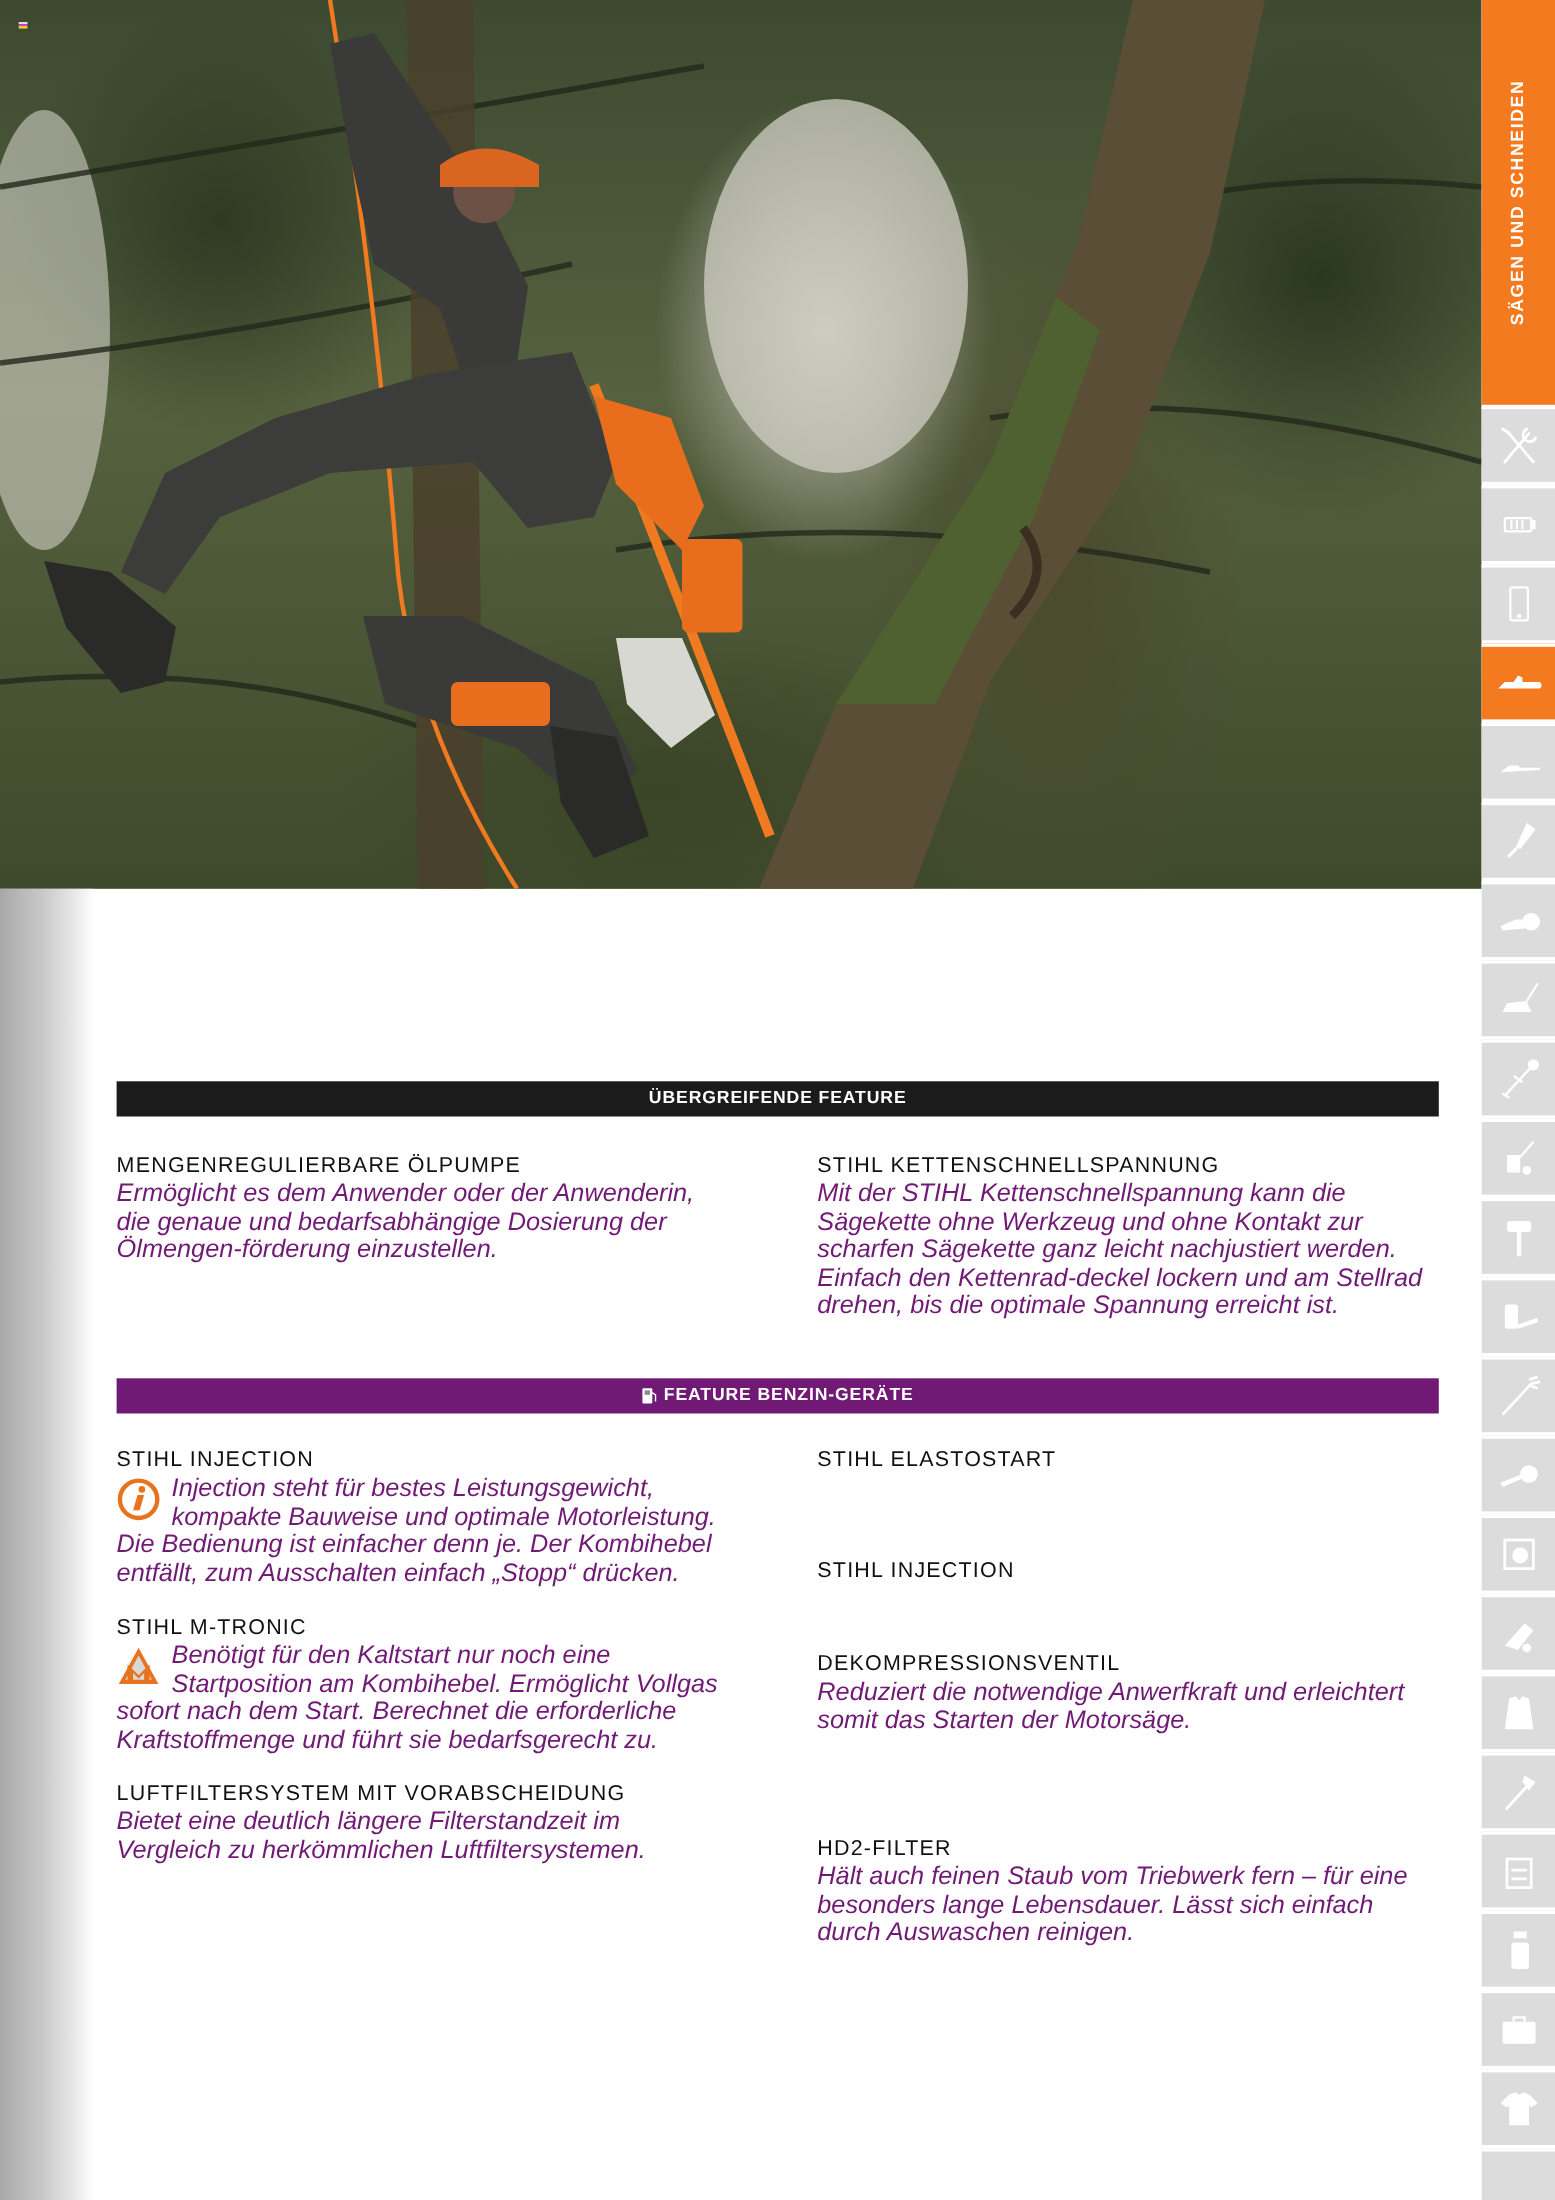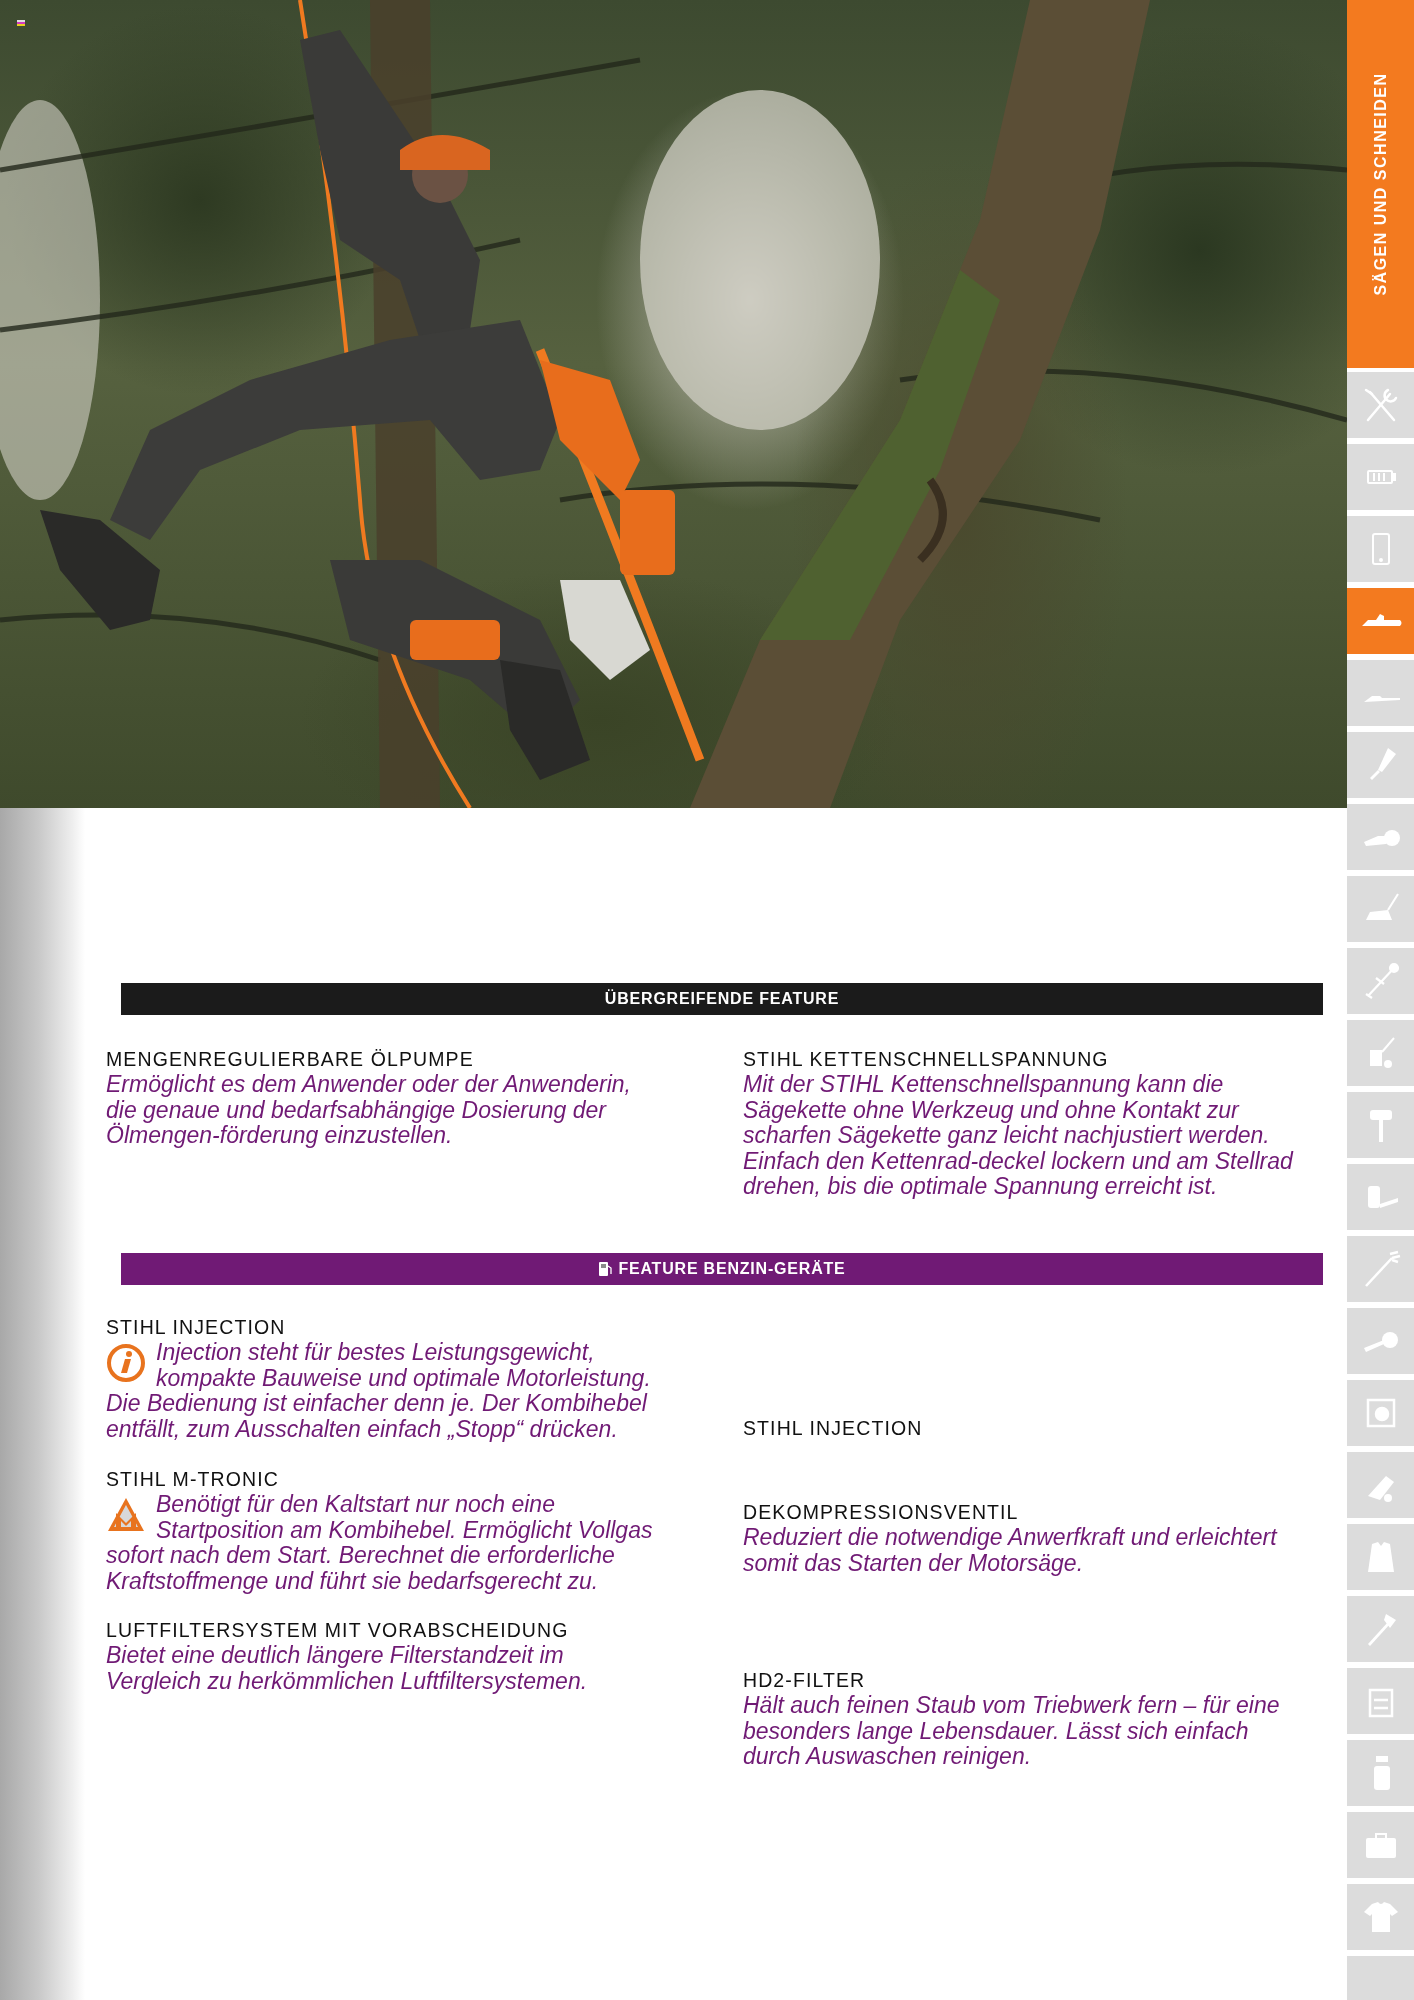--- a/index.html
+++ b/index.html
@@ -42,21 +42,21 @@
     border-top: 3px solid #ffffff;
     display: flex; align-items: center; justify-content: center;
   }
   .side-tab.active { background: #f37a1f; }
   .side-tab svg { width: 46px; height: 46px; }
 
   
   .bar {
     position: absolute; left: 106px; width: 1202px; height: 32px;
     display: flex; align-items: center; justify-content: center;
-    color: #ffffff; font-weight: bold; font-size: 16px; letter-spacing: 0.8px; margin-left: 15px;
+    color: #ffffff; font-weight: bold; font-size: 16px; letter-spacing: 0.8px;
   }
   .bar-black { top: 983px; background: #1b1b1b; }
   .bar-grey { top: 1253px; background: #701a75; }
   .bar svg { width: 14px; height: 16px; margin-right: 6px; }
 
   
   .feature { position: absolute; width: 560px; }
   .feature h3 {
     font-size: 19.5px; font-weight: normal; letter-spacing: 1.1px; color: #111; line-height: 25px;
   }
@@ -299,20 +299,21 @@
   </span>
   <p>Benötigt für den Kaltstart nur noch eine Startposition am Kombihebel. Ermöglicht Vollgas sofort nach dem Start. Berechnet die erforderliche Kraftstoffmenge und führt sie bedarfsgerecht zu.</p>
 </div>
 
 <div class="feature" style="left:106px; top:1618px;">
   <h3>LUFTFILTERSYSTEM MIT VORABSCHEIDUNG</h3>
   <p style="width:555px">Bietet eine deutlich längere Filterstandzeit im Vergleich zu herkömmlichen Luftfiltersystemen.</p>
 </div>
 
 <div class="feature" style="left:743px; top:1315px;">
+  <h3>STIHL ELASTOSTART</h3>
 </div>
 
 <div class="feature" style="left:743px; top:1416px;">
   <h3>STIHL INJECTION</h3>
 </div>
 
 <div class="feature" style="left:743px; top:1500px;">
   <h3>DEKOMPRESSIONSVENTIL</h3>
   <p>Reduziert die notwendige Anwerfkraft und erleichtert somit das Starten der Motorsäge.</p>
 </div>

